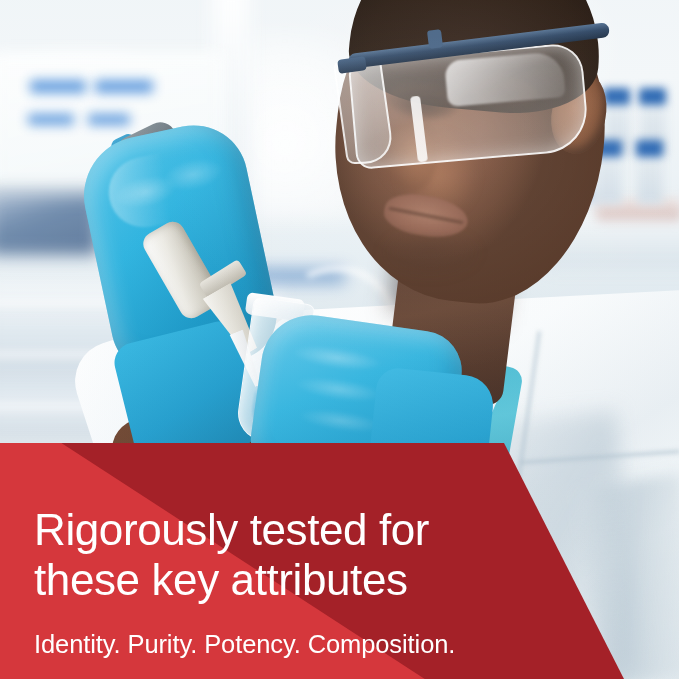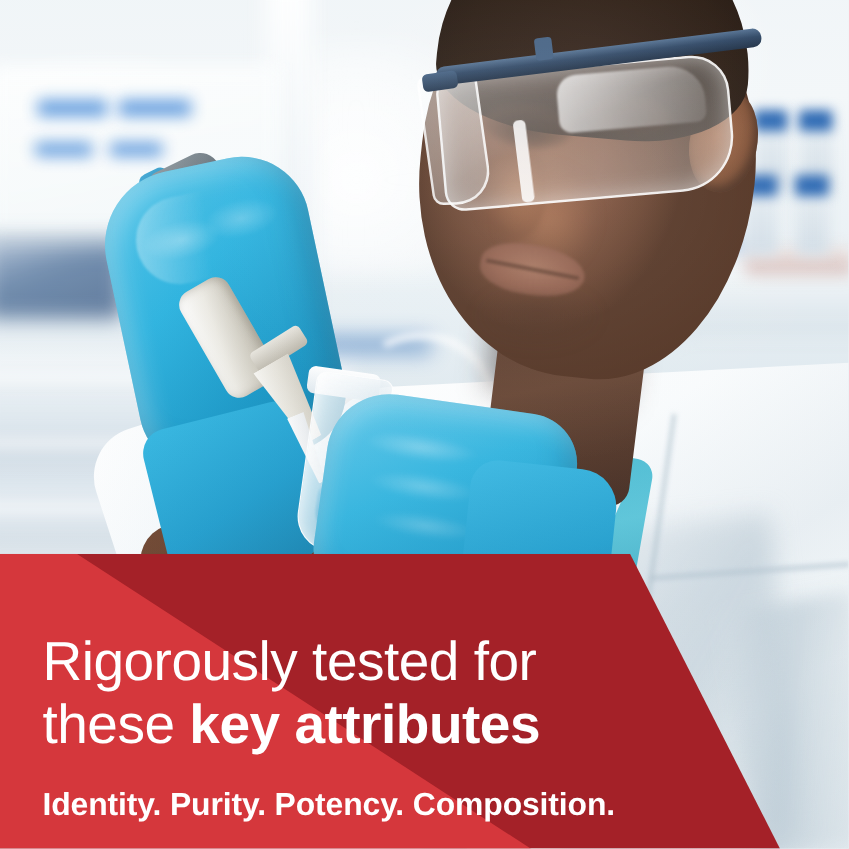--- a/index.html
+++ b/index.html
@@ -664,27 +664,27 @@
   .headline {
     color: #ffffff;
     font-size: 44px;
     line-height: 50px;
     letter-spacing: -0.4px;
     font-weight: 400;
     margin: 0;
     white-space: nowrap;
   }
   .headline .hl-strong {
-    font-weight: 700;
+    font-weight: 400;
   }
   .subline {
     color: #ffffff;
     font-size: 25.5px;
     line-height: 30px;
-    font-weight: 700;
+    font-weight: 400;
     margin: 24px 0 16px 0;
     letter-spacing: -0.1px;
     white-space: nowrap;
   }
 </style>
 </head>
 <body>
 
 <div id="ad-banner">
 

